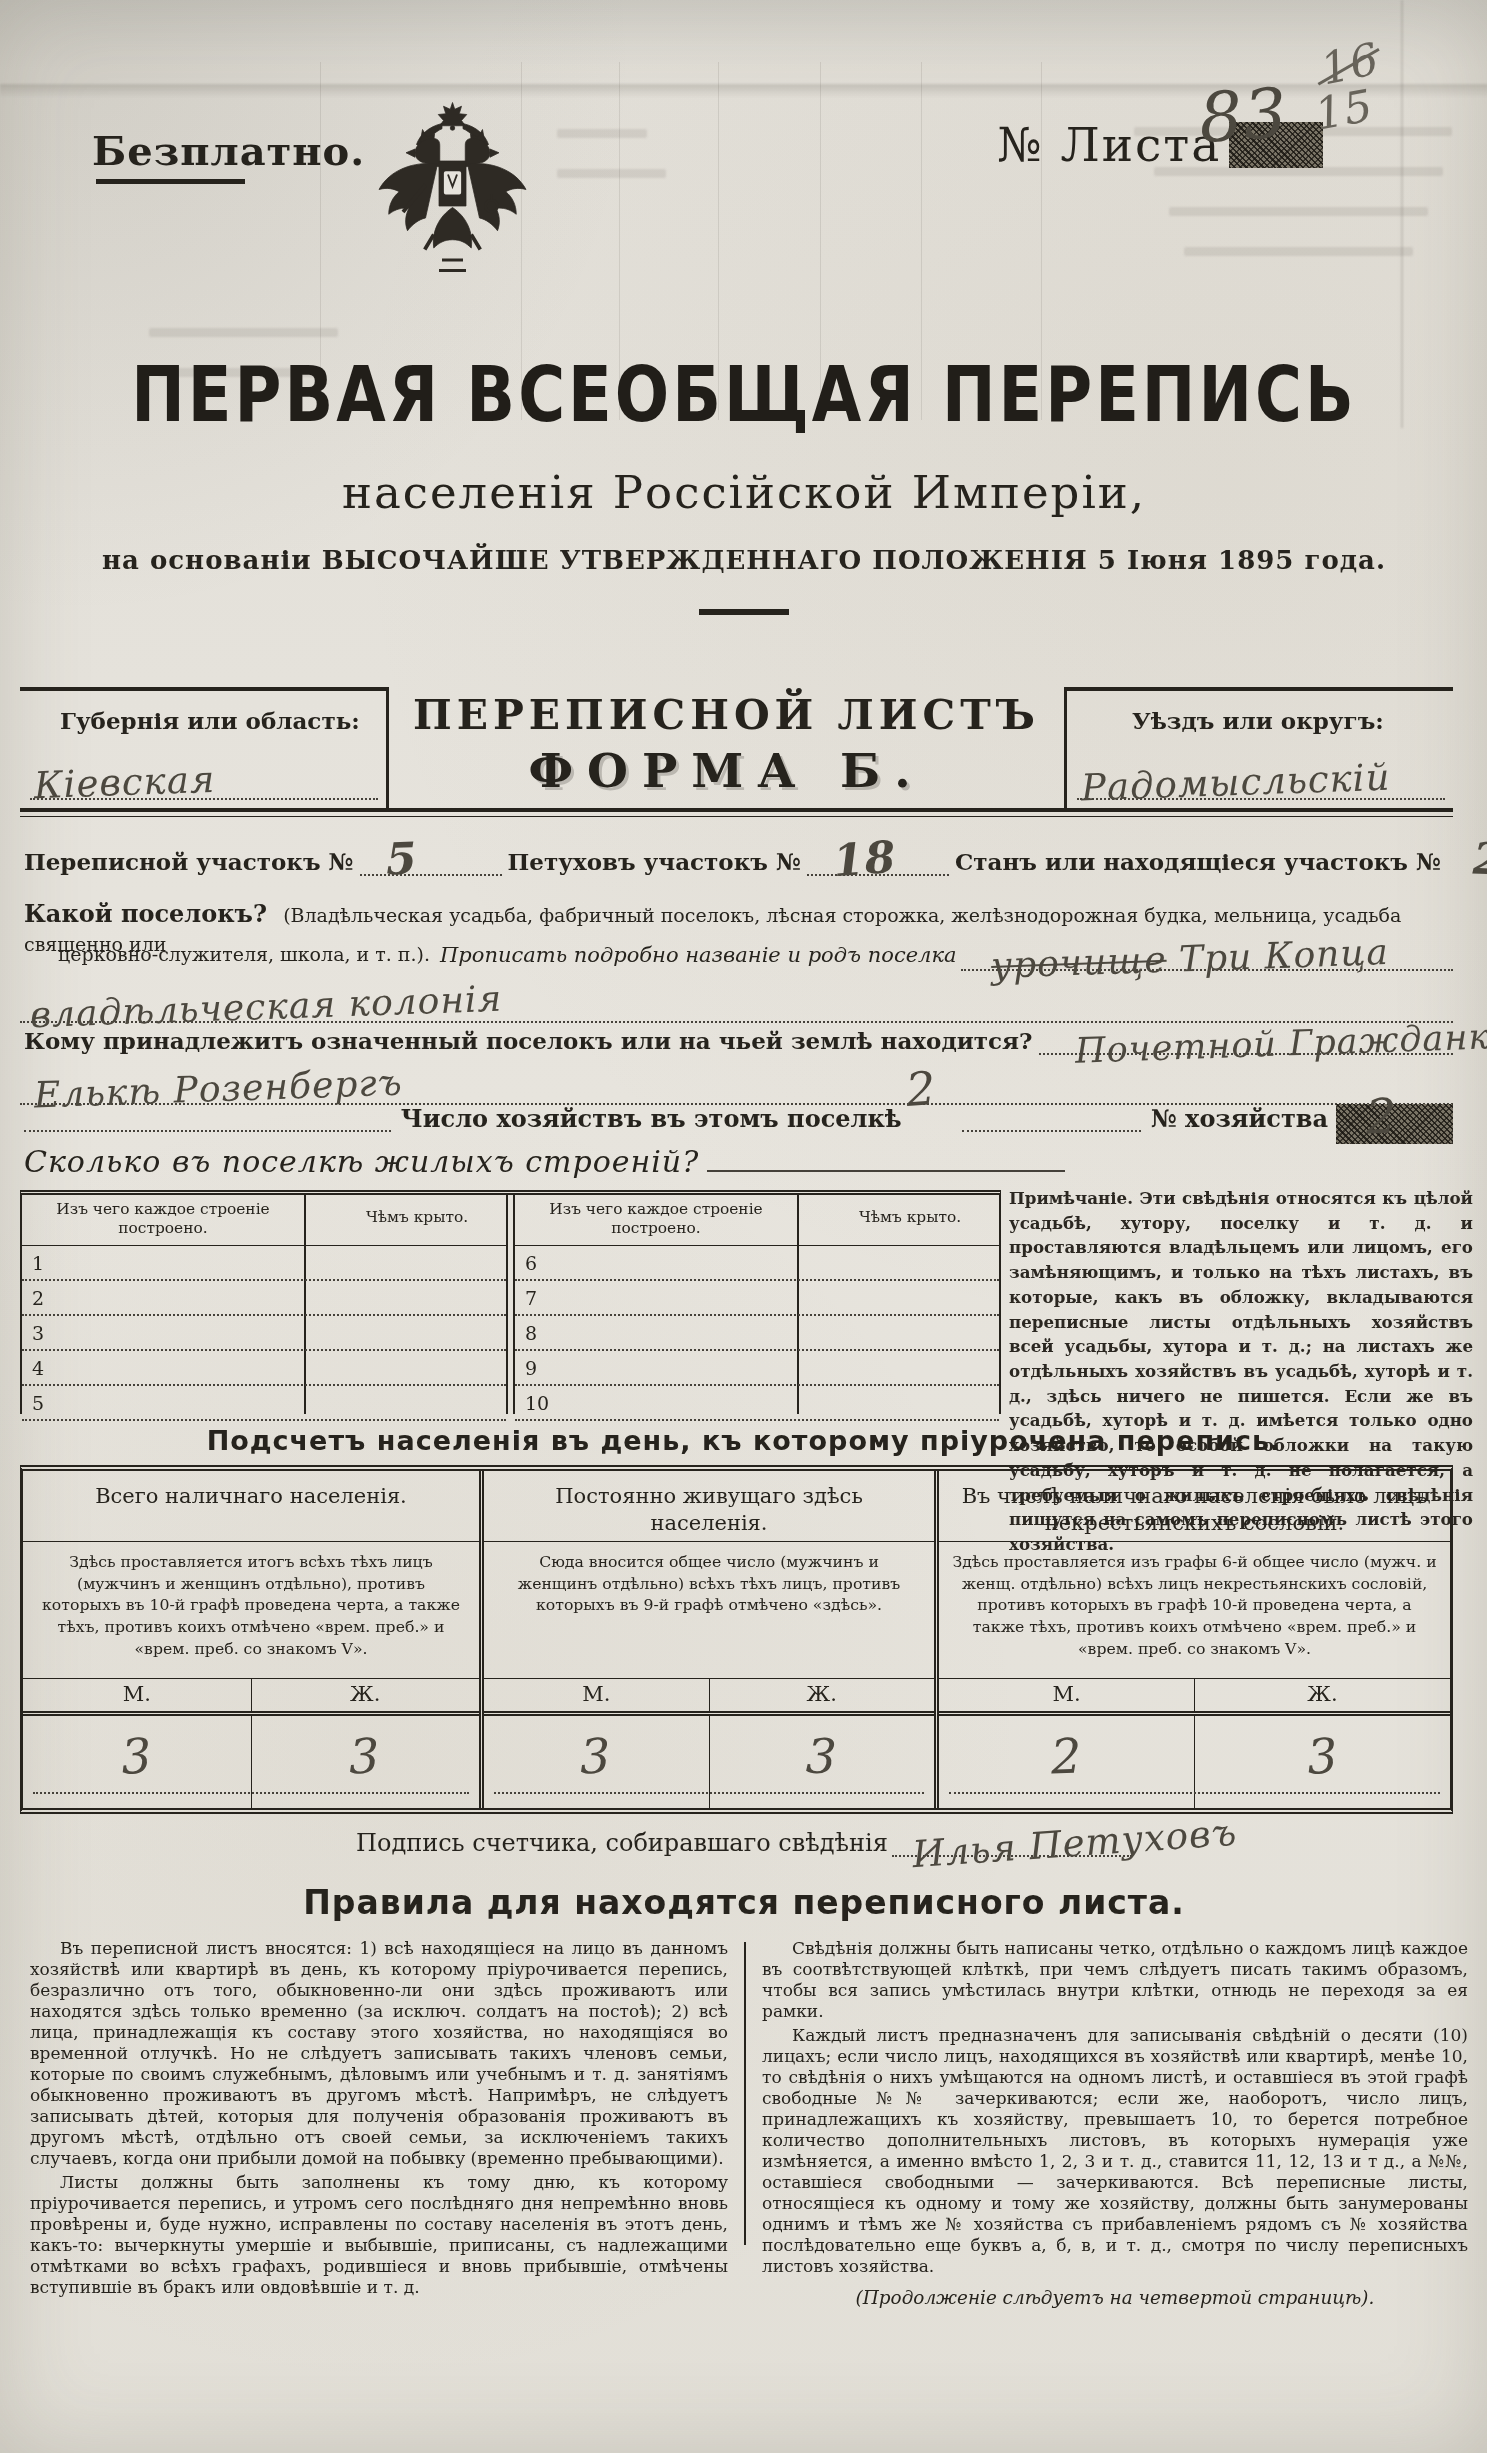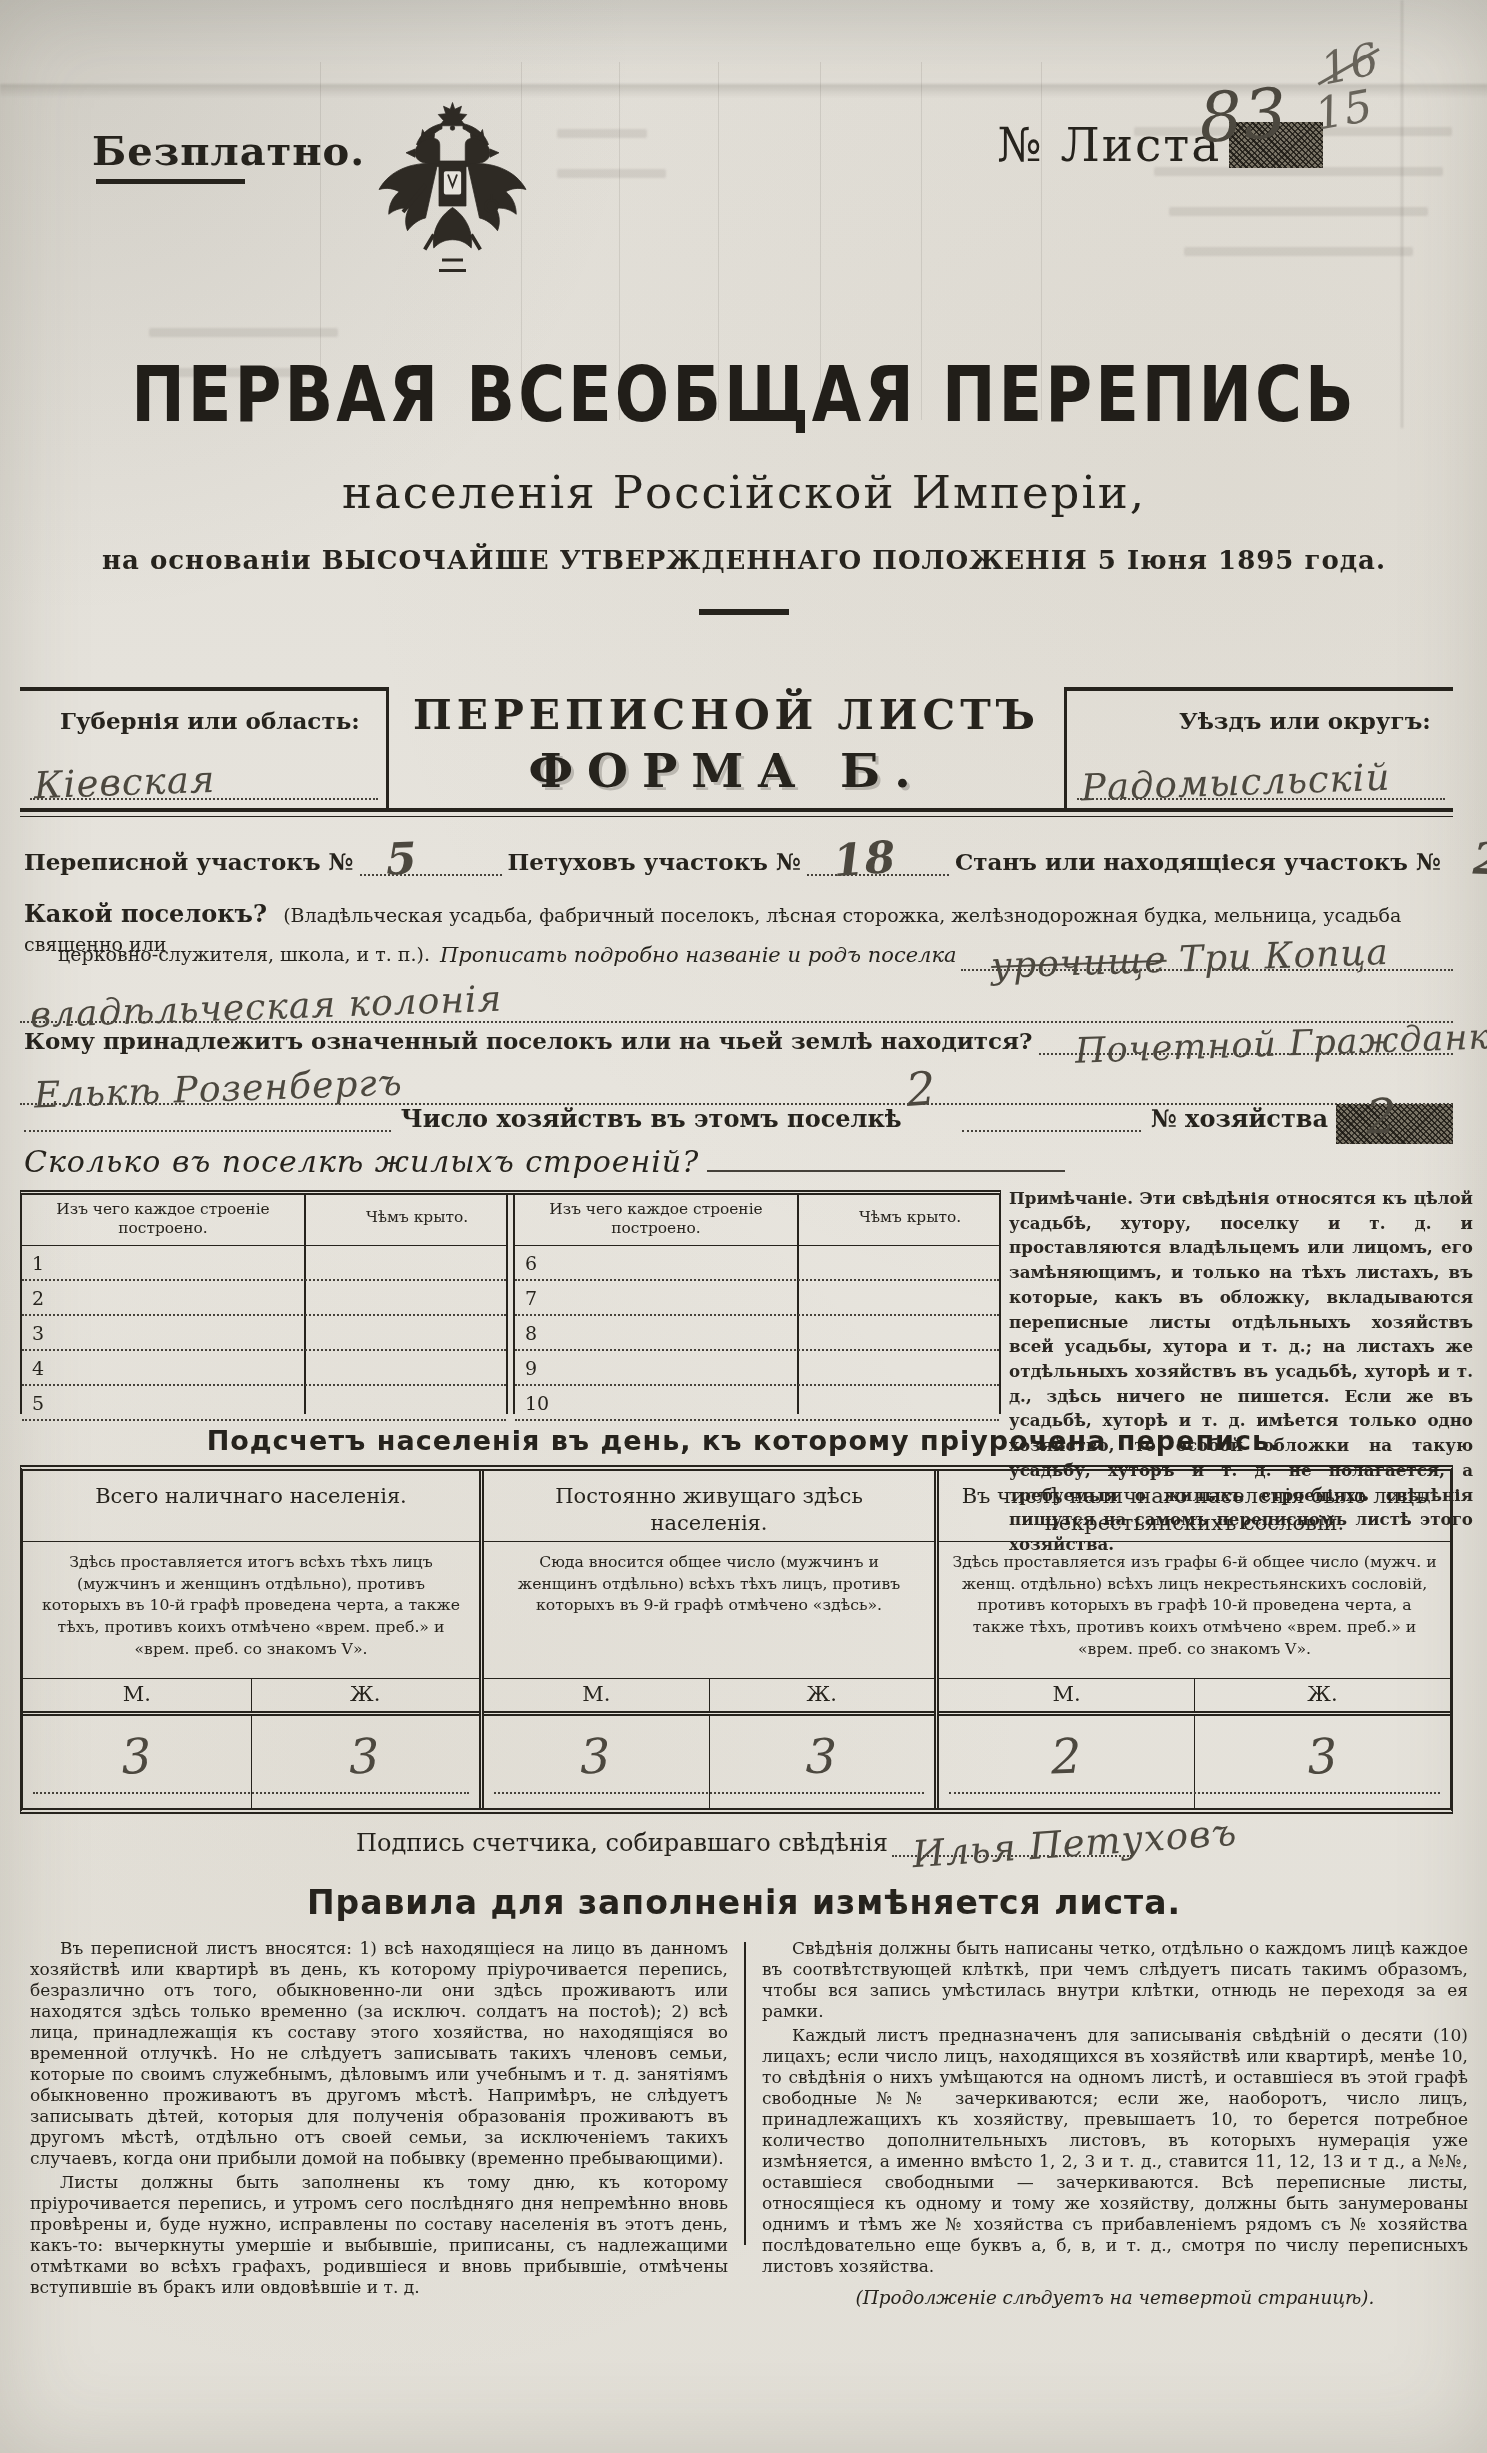--- a/index.html
+++ b/index.html
@@ -57,21 +57,21 @@
     font-size:64px;letter-spacing:3px;transform:scaleY(1.2);transform-origin:top;color:#211e19;}
   .subtitle{top:466px;font-size:45px;letter-spacing:2px;}
   .basis{top:545px;font-size:26px;font-weight:bold;letter-spacing:1px;}
   .divider{top:609px;left:50%;transform:translateX(-50%);width:90px;height:6px;background:#26231d;}
   
   .form-header{left:20px;top:687px;width:1433px;height:121px;}
   .fh-left{position:absolute;left:0;top:0;width:366px;height:121px;border-top:4px solid #26231d;border-right:3px solid #26231d;}
   .fh-right{position:absolute;right:0;top:0;width:386px;height:121px;border-top:4px solid #26231d;border-left:3px solid #26231d;}
   .fh-label{font-size:23px;font-weight:bold;}
   .fh-left .fh-label{margin:16px 0 0 40px;display:block;}
-  .fh-right .fh-label{margin:16px 0 0 112px;display:block;}
+  .fh-right .fh-label{margin:16px 0 0 65px;display:block;}
   .fh-wi{position:absolute;left:10px;right:8px;bottom:12px;border-bottom:2.5px dotted #45413a;}
   .fh-wi .hw{position:absolute;left:4px;bottom:-6px;font-size:37px;}
   .fh-center{position:absolute;left:378px;width:657px;top:0;text-align:center;}
   .fh-t1{font-size:41px;font-weight:bold;letter-spacing:5px;margin-top:4px;}
   .fh-t2{font-size:47px;font-weight:bold;letter-spacing:14px;margin-top:4px;text-shadow:3px 3px 0 rgba(40,36,30,.22);}
   .header-rule{left:20px;top:808px;width:1433px;height:4px;border-top:4px solid #26231d;border-bottom:1.5px solid #26231d;}
   
   .flexline{display:flex;align-items:flex-start;}
   .precincts{left:24px;top:848px;width:1429px;font-size:23px;font-weight:bold;}
   .precincts .lbl{white-space:nowrap;}
@@ -387,21 +387,21 @@
     </div>
   </div>
 
   <div class="abs flexline signature">
     <span>Подпись счетчика, собиравшаго свѣдѣнія</span>
     <span class="wi">
       <span class="hw r2">Илья Петуховъ</span>
     </span>
   </div>
 
-  <div class="abs ctr rules-title">Правила для заполненія измѣняется листа.</div>
+  <div class="abs ctr rules-title">Правила для находятся переписного листа.</div>
   <div class="rules-col rules-left">
     <p>Въ переписной листъ вносятся: 1) всѣ находящіеся на лицо въ данномъ хозяйствѣ или квартирѣ въ день, къ которому пріурочивается перепись, безразлично отъ того, обыкновенно-ли они здѣсь проживаютъ или находятся здѣсь только временно (за исключ. солдатъ на постоѣ); 2) всѣ лица, принадлежащія къ составу этого хозяйства, но находящіяся во временной отлучкѣ. Но не слѣдуетъ записывать такихъ членовъ семьи, которые по своимъ служебнымъ, дѣловымъ или учебнымъ и т. д. занятіямъ обыкновенно проживаютъ въ другомъ мѣстѣ. Напримѣръ, не слѣдуетъ записывать дѣтей, которыя для полученія образованія проживаютъ въ другомъ мѣстѣ, отдѣльно отъ своей семьи, за исключеніемъ такихъ случаевъ, когда они прибыли домой на побывку (временно пребывающими).</p>
     <p>Листы должны быть заполнены къ тому дню, къ которому пріурочивается перепись, и утромъ сего послѣдняго дня непремѣнно вновь провѣрены и, буде нужно, исправлены по составу населенія въ этотъ день, какъ-то: вычеркнуты умершіе и выбывшіе, приписаны, съ надлежащими отмѣтками во всѣхъ графахъ, родившіеся и вновь прибывшіе, отмѣчены вступившіе въ бракъ или овдовѣвшіе и т. д.</p>
   </div>
   <div class="abs rules-div"></div>
   <div class="rules-col rules-right">
     <p>Свѣдѣнія должны быть написаны четко, отдѣльно о каждомъ лицѣ каждое въ соотвѣтствующей клѣткѣ, при чемъ слѣдуетъ писать такимъ образомъ, чтобы вся запись умѣстилась внутри клѣтки, отнюдь не переходя за ея рамки.</p>
     <p>Каждый листъ предназначенъ для записыванія свѣдѣній о десяти (10) лицахъ; если число лицъ, находящихся въ хозяйствѣ или квартирѣ, менѣе 10, то свѣдѣнія о нихъ умѣщаются на одномъ листѣ, и оставшіеся въ этой графѣ свободные №№ зачеркиваются; если же, наоборотъ, число лицъ, принадлежащихъ къ хозяйству, превышаетъ 10, то берется потребное количество дополнительныхъ листовъ, въ которыхъ нумерація уже измѣняется, а именно вмѣсто 1, 2, 3 и т. д., ставится 11, 12, 13 и т д., а №№, оставшіеся свободными — зачеркиваются. Всѣ переписные листы, относящіеся къ одному и тому же хозяйству, должны быть занумерованы однимъ и тѣмъ же № хозяйства съ прибавленіемъ рядомъ съ № хозяйства послѣдовательно еще буквъ а, б, в, и т. д., смотря по числу переписныхъ листовъ хозяйства.</p>
     <p class="cont">(Продолженіе слѣдуетъ на четвертой страницѣ).</p>
   </div>

